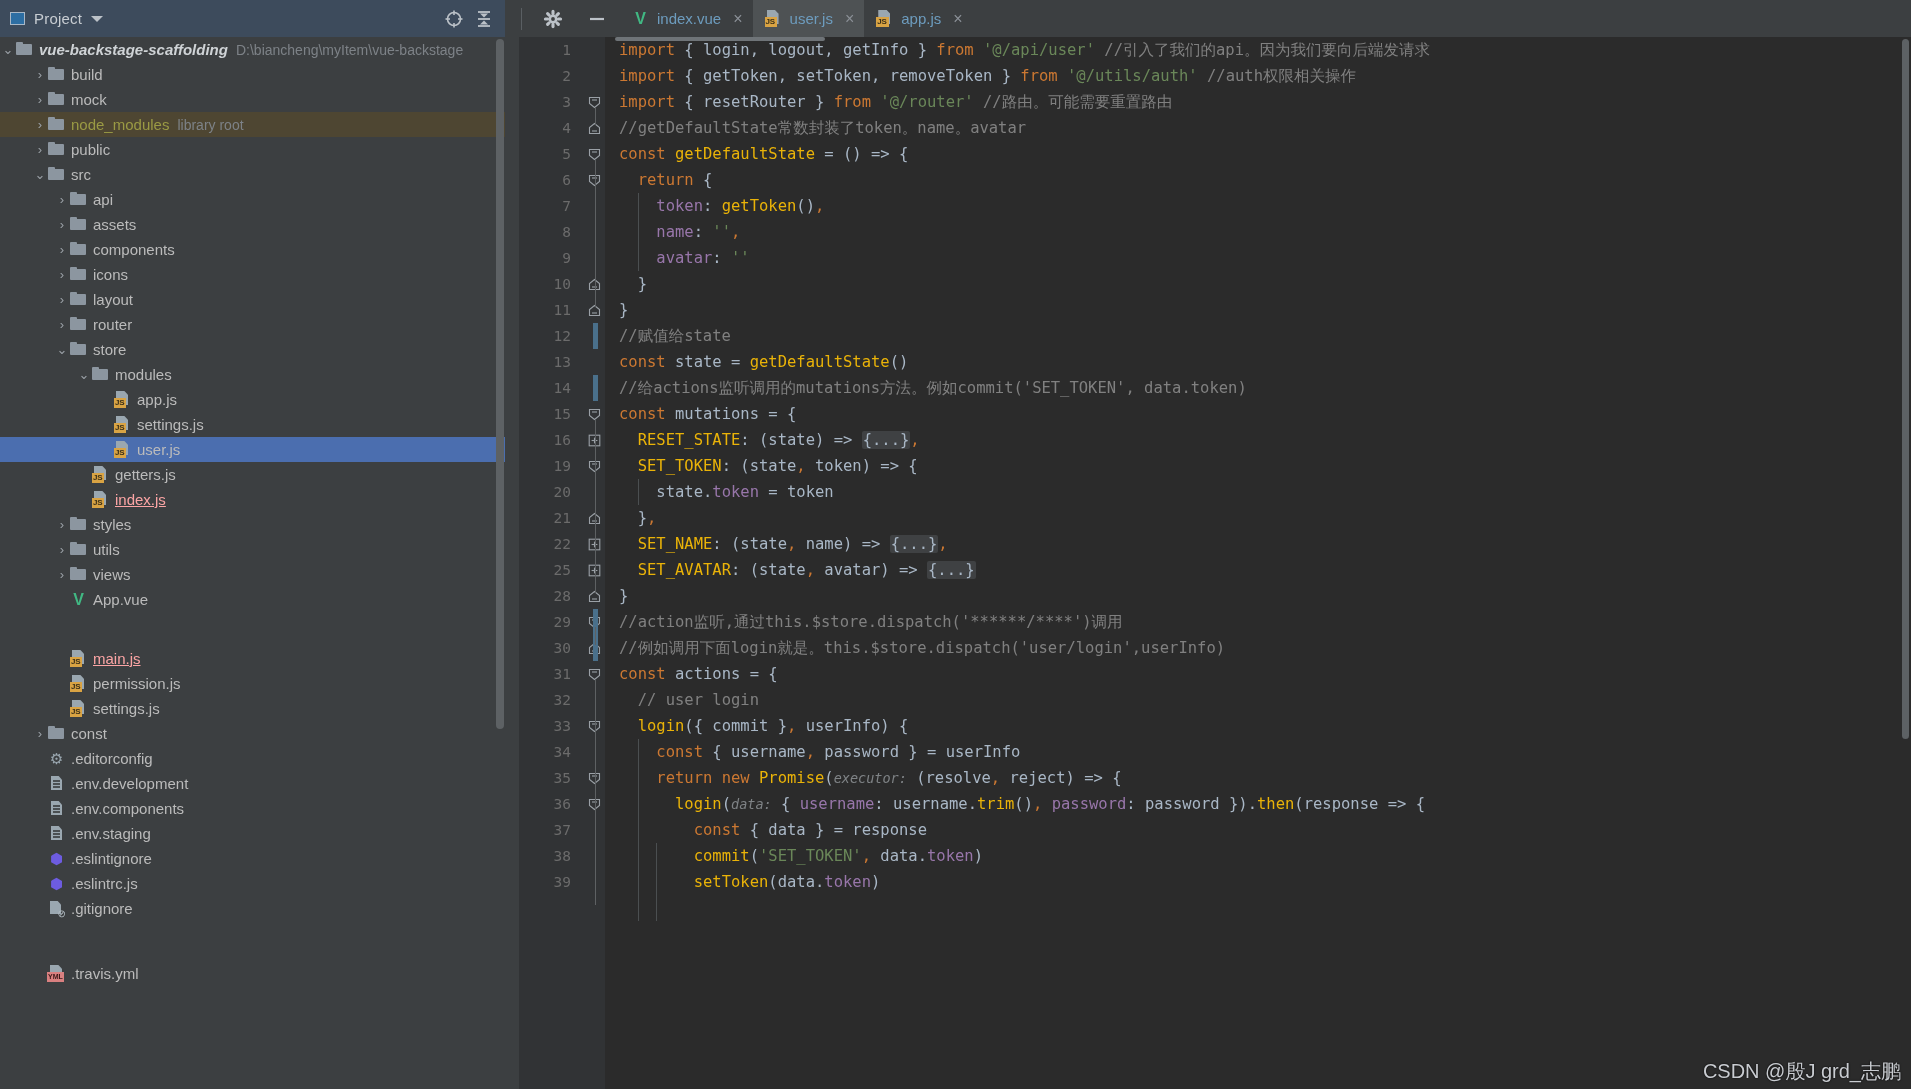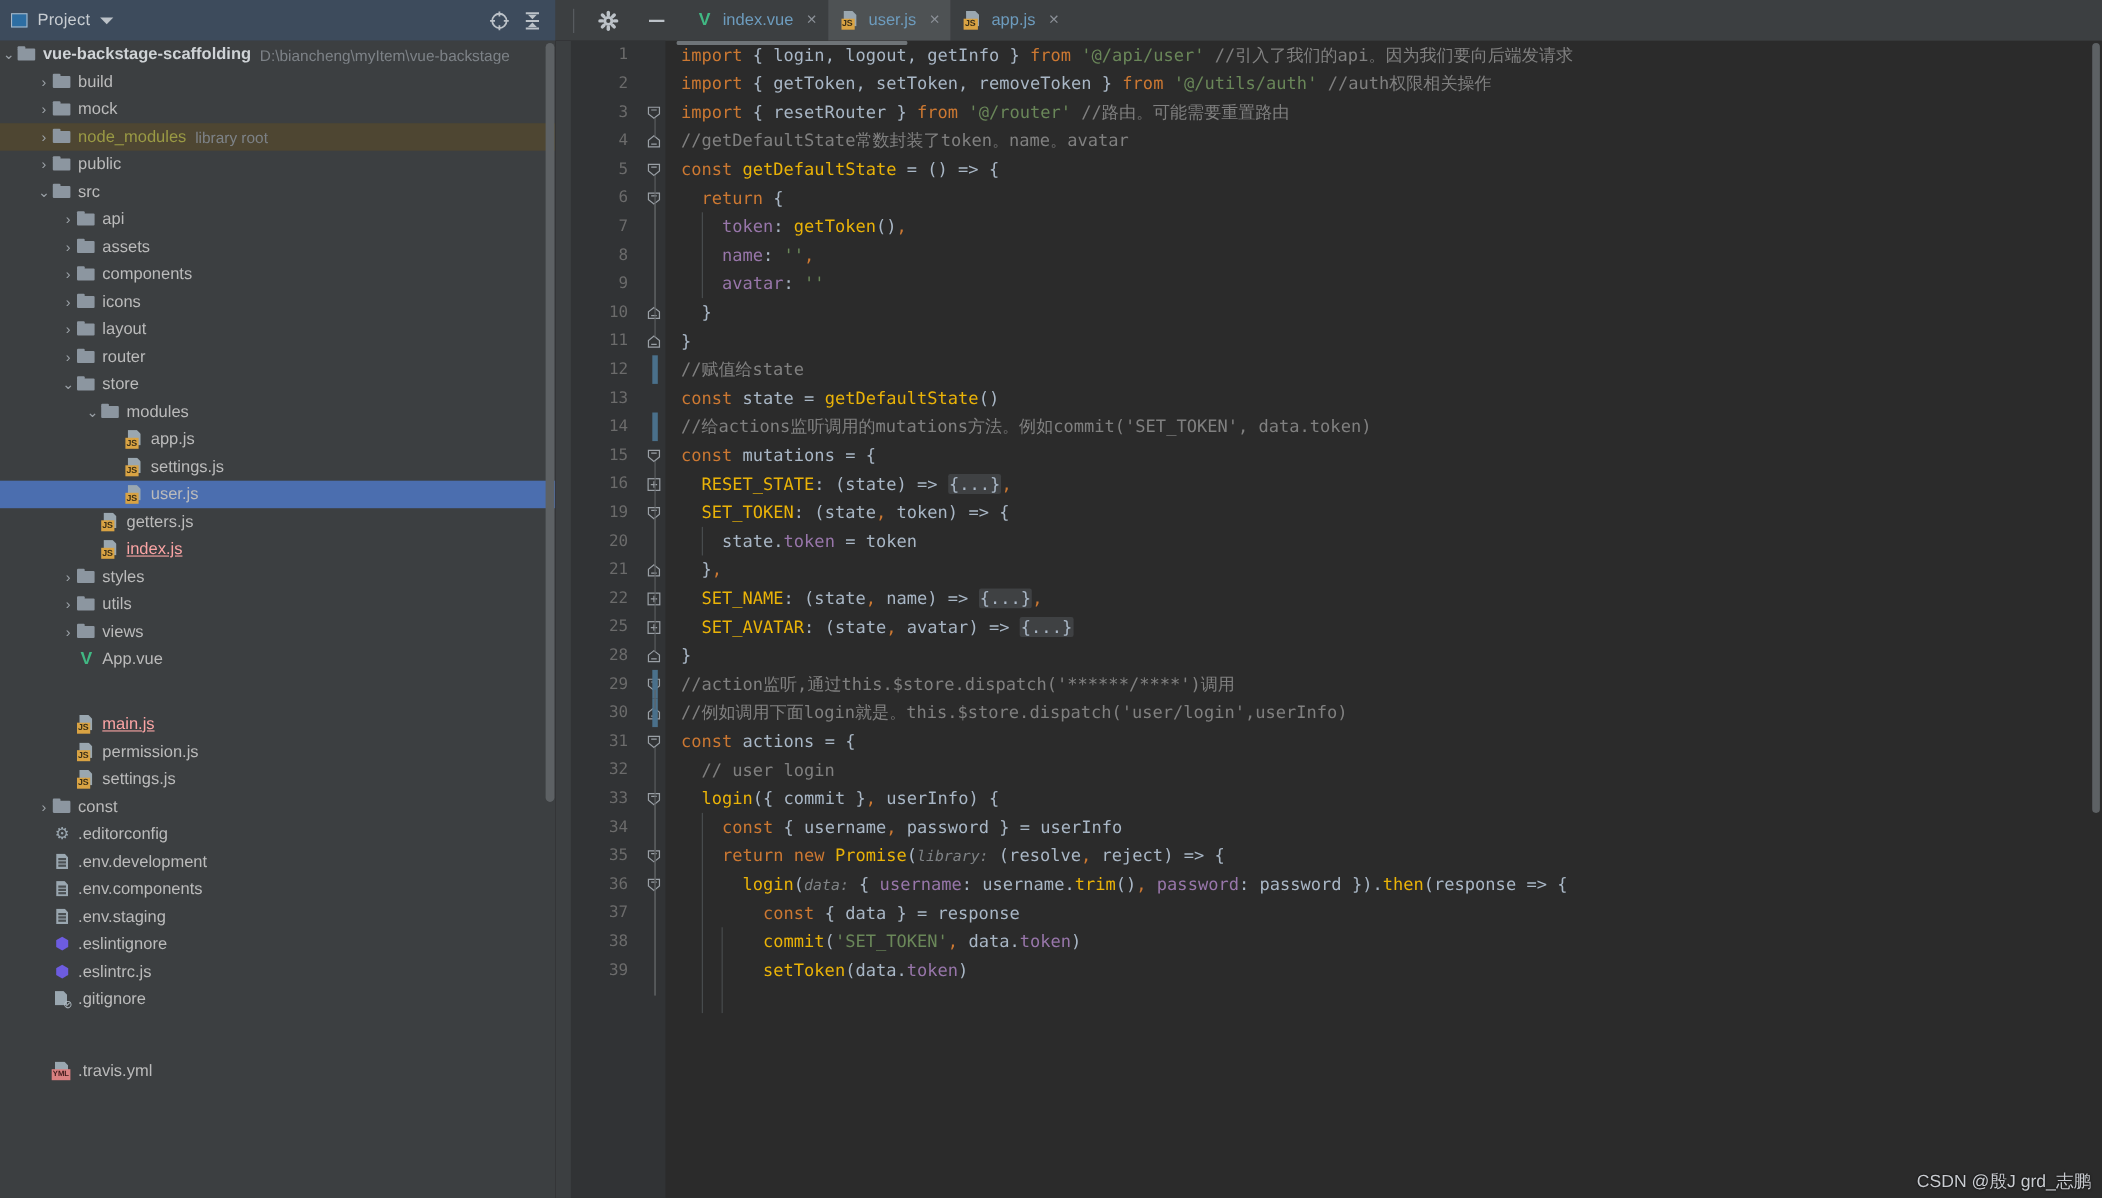--- a/index.html
+++ b/index.html
@@ -162,21 +162,21 @@
   }
   .tree-row.selected { background: #4b6eaf; }
   .tree-row.lib { background: #4e4632; }
   .arrow {
     width: 16px; flex: 0 0 16px;
     color: #9aa0a6; font-size: 13px;
     display: flex; align-items: center; justify-content: center;
   }
   .arrow.empty { visibility: hidden; }
   .tree-label { margin-left: 6px; }
-  .tree-label.bold { font-weight: bold; color: #cfd3d6; }
+  .tree-label.bold { font-weight: bold; color: #cfd3d6; font-style: italic; }
   .tree-label.yellowish { color: #9a9a44; }
   .tree-label.blueish { color: #fca5a5; text-decoration: underline; }
   .tree-sub {
     margin-left: 8px; color: #7d8287; font-size: 14px;
     overflow: hidden; text-overflow: clip;
   }
   .tree-scrollbar {
     position: absolute; right: 1px; top: 2px;
     width: 8px; height: 690px;
     background: #5d6164; border-radius: 4px;
@@ -253,21 +253,21 @@
     position: absolute; left: 0; top: 0;
     height: 4px; background: #6f7478; border-radius: 2px;
   }
   .editor-scrollbar-v {
     position: absolute; right: 2px;
     width: 7px; background: #5d6164; border-radius: 4px;
   }
 
   .watermark {
     position: absolute; right: 10px; bottom: 4px;
-    color: #c9ccd1; font-size: 16px;
+    color: #c9ccd1; font-size: 20px;
     font-family: "Liberation Sans", sans-serif;
     text-shadow: 0 0 2px #000;
     z-index: 20;
   }
 </style>
 </head>
 <body>
 
 <div class="ide">
 
@@ -715,21 +715,21 @@
           <div class="code-line">  }<span class="kw">,</span></div>
           <div class="code-line">  <span class="fn">SET_NAME</span>: (<span class="ident">state</span><span class="kw">,</span> <span class="ident">name</span>) =&gt; <span class="fold-ph">{...}</span><span class="kw">,</span></div>
           <div class="code-line">  <span class="fn">SET_AVATAR</span>: (<span class="ident">state</span><span class="kw">,</span> <span class="ident">avatar</span>) =&gt; <span class="fold-ph">{...}</span></div>
           <div class="code-line">}</div>
           <div class="code-line"><span class="cmt">//action监听,通过this.$store.dispatch('******/****')调用</span></div>
           <div class="code-line"><span class="cmt">//例如调用下面login就是。this.$store.dispatch('user/login',userInfo)</span></div>
           <div class="code-line"><span class="kw">const</span> <span class="ident">actions</span> = {</div>
           <div class="code-line">  <span class="cmt">// user login</span></div>
           <div class="code-line">  <span class="fn">login</span>({ <span class="ident">commit</span> }<span class="kw">,</span> <span class="ident">userInfo</span>) {</div>
           <div class="code-line">    <span class="kw">const</span> { <span class="ident">username</span><span class="kw">,</span> <span class="ident">password</span> } = <span class="ident">userInfo</span></div>
-          <div class="code-line">    <span class="kw">return new</span> <span class="fn">Promise</span>(<span class="hint">library:</span> (<span class="ident">resolve</span><span class="kw">,</span> <span class="ident">reject</span>) =&gt; {</div>
+          <div class="code-line">    <span class="kw">return new</span> <span class="fn">Promise</span>(<span class="hint">executor:</span> (<span class="ident">resolve</span><span class="kw">,</span> <span class="ident">reject</span>) =&gt; {</div>
           <div class="code-line">      <span class="fn">login</span>(<span class="hint">data:</span> { <span class="prop">username</span>: <span class="ident">username</span>.<span class="fn">trim</span>()<span class="kw">,</span> <span class="prop">password</span>: <span class="ident">password</span> }).<span class="fn">then</span>(<span class="ident">response</span> =&gt; {</div>
           <div class="code-line">        <span class="kw">const</span> { <span class="ident">data</span> } = <span class="ident">response</span></div>
           <div class="code-line">        <span class="fn">commit</span>(<span class="str">'SET_TOKEN'</span><span class="kw">,</span> <span class="ident">data</span>.<span class="prop">token</span>)</div>
           <div class="code-line">        <span class="fn">setToken</span>(<span class="ident">data</span>.<span class="prop">token</span>)</div>
           <div class="indent-guide" style="left: 32.64px; top: 156px; height: 78px;"></div>
           <div class="indent-guide" style="left: 32.64px; top: 442px; height: 26px;"></div>
           <div class="indent-guide" style="left: 32.64px; top: 702px; height: 182px;"></div>
           <div class="indent-guide" style="left: 51.28px; top: 806px; height: 78px;"></div>
         </div>
       <div class="editor-scrollbar-h" id="hscroll" style="left: 110px; width: 210px;"></div>

